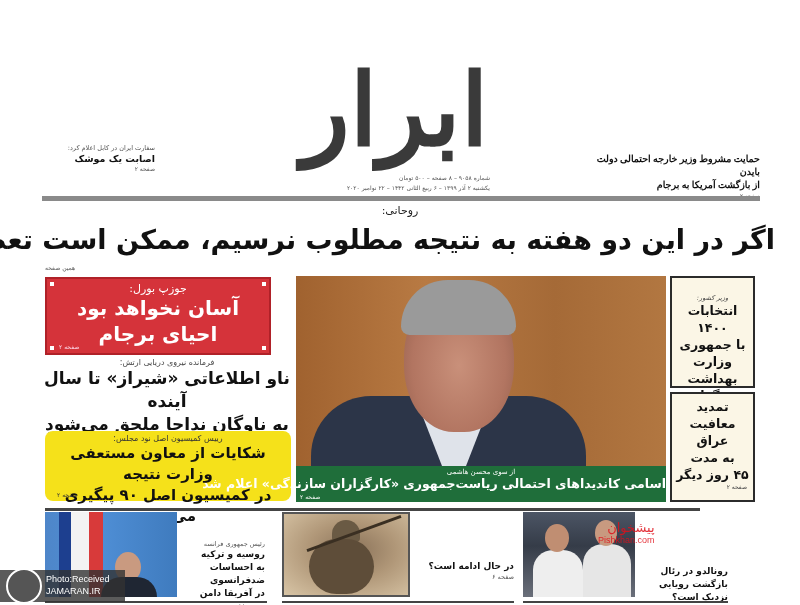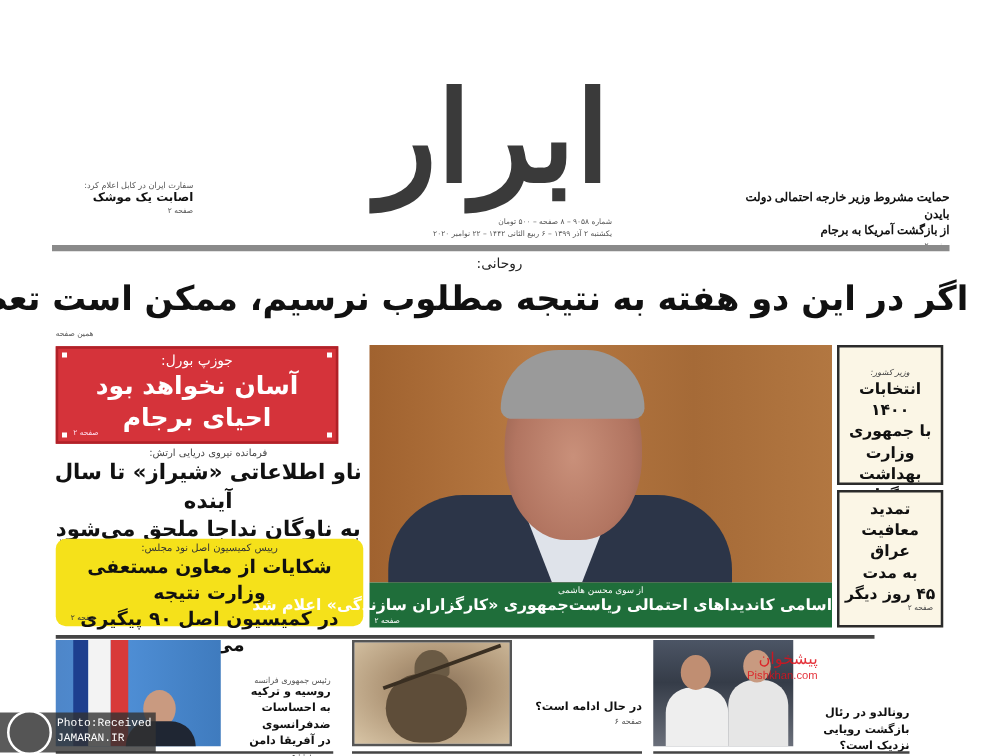--- a/index.html
+++ b/index.html
@@ -58,21 +58,21 @@
     .thumb-soldier { left: 282px; width: 128px; background: radial-gradient(ellipse at 55% 45%, #8a7259 0%, #b09778 45%, #d8c5a6 100%); border: 2px solid #555; }
     .thumb-ronaldo { left: 523px; width: 112px; background: linear-gradient(180deg, #4c5565 0%, #353c48 40%, #6a6f7a 100%); }
 
     .btext { top: 540px; text-align: right; }
     .btext .k { font-size: 6.5px; color: #555; }
     .btext .h { font-size: 9px; font-weight: bold; line-height: 13px; color: #111; }
     .btext .p { font-size: 6.5px; color: #555; }
 
     .watermark { left: 0; top: 570px; width: 125px; height: 32px; background: rgba(50,50,50,0.8); color: #fff; direction: ltr; }
     .watermark .circle { position: absolute; left: 6px; top: -2px; width: 36px; height: 36px; border-radius: 50%; border: 2px solid #fff; background: #555; }
-    .watermark .t1, .watermark .t2 { position: absolute; left: 46px; font-family: Liberation Mono, monospace; font-size: 9px; line-height: 11px; }
+    .watermark .t1, .watermark .t2 { position: absolute; left: 46px; font-family: Liberation Sans, sans-serif; font-size: 9px; line-height: 11px; }
     .watermark .t1 { top: 4px; }
     .watermark .t2 { top: 16px; }
 
     .pishkhan { left: 598px; top: 496px; direction: ltr; color: #e0101a; font-family: "Liberation Sans", sans-serif; font-size: 9px; opacity: 0.85; margin-top: 24px; }
     .pishkhan .fa { font-size: 13px; font-family: "DejaVu Sans", sans-serif; direction: rtl; }
   </style>
 </head>
 <body>
 
 <div class="abs logo">ابرار</div>

